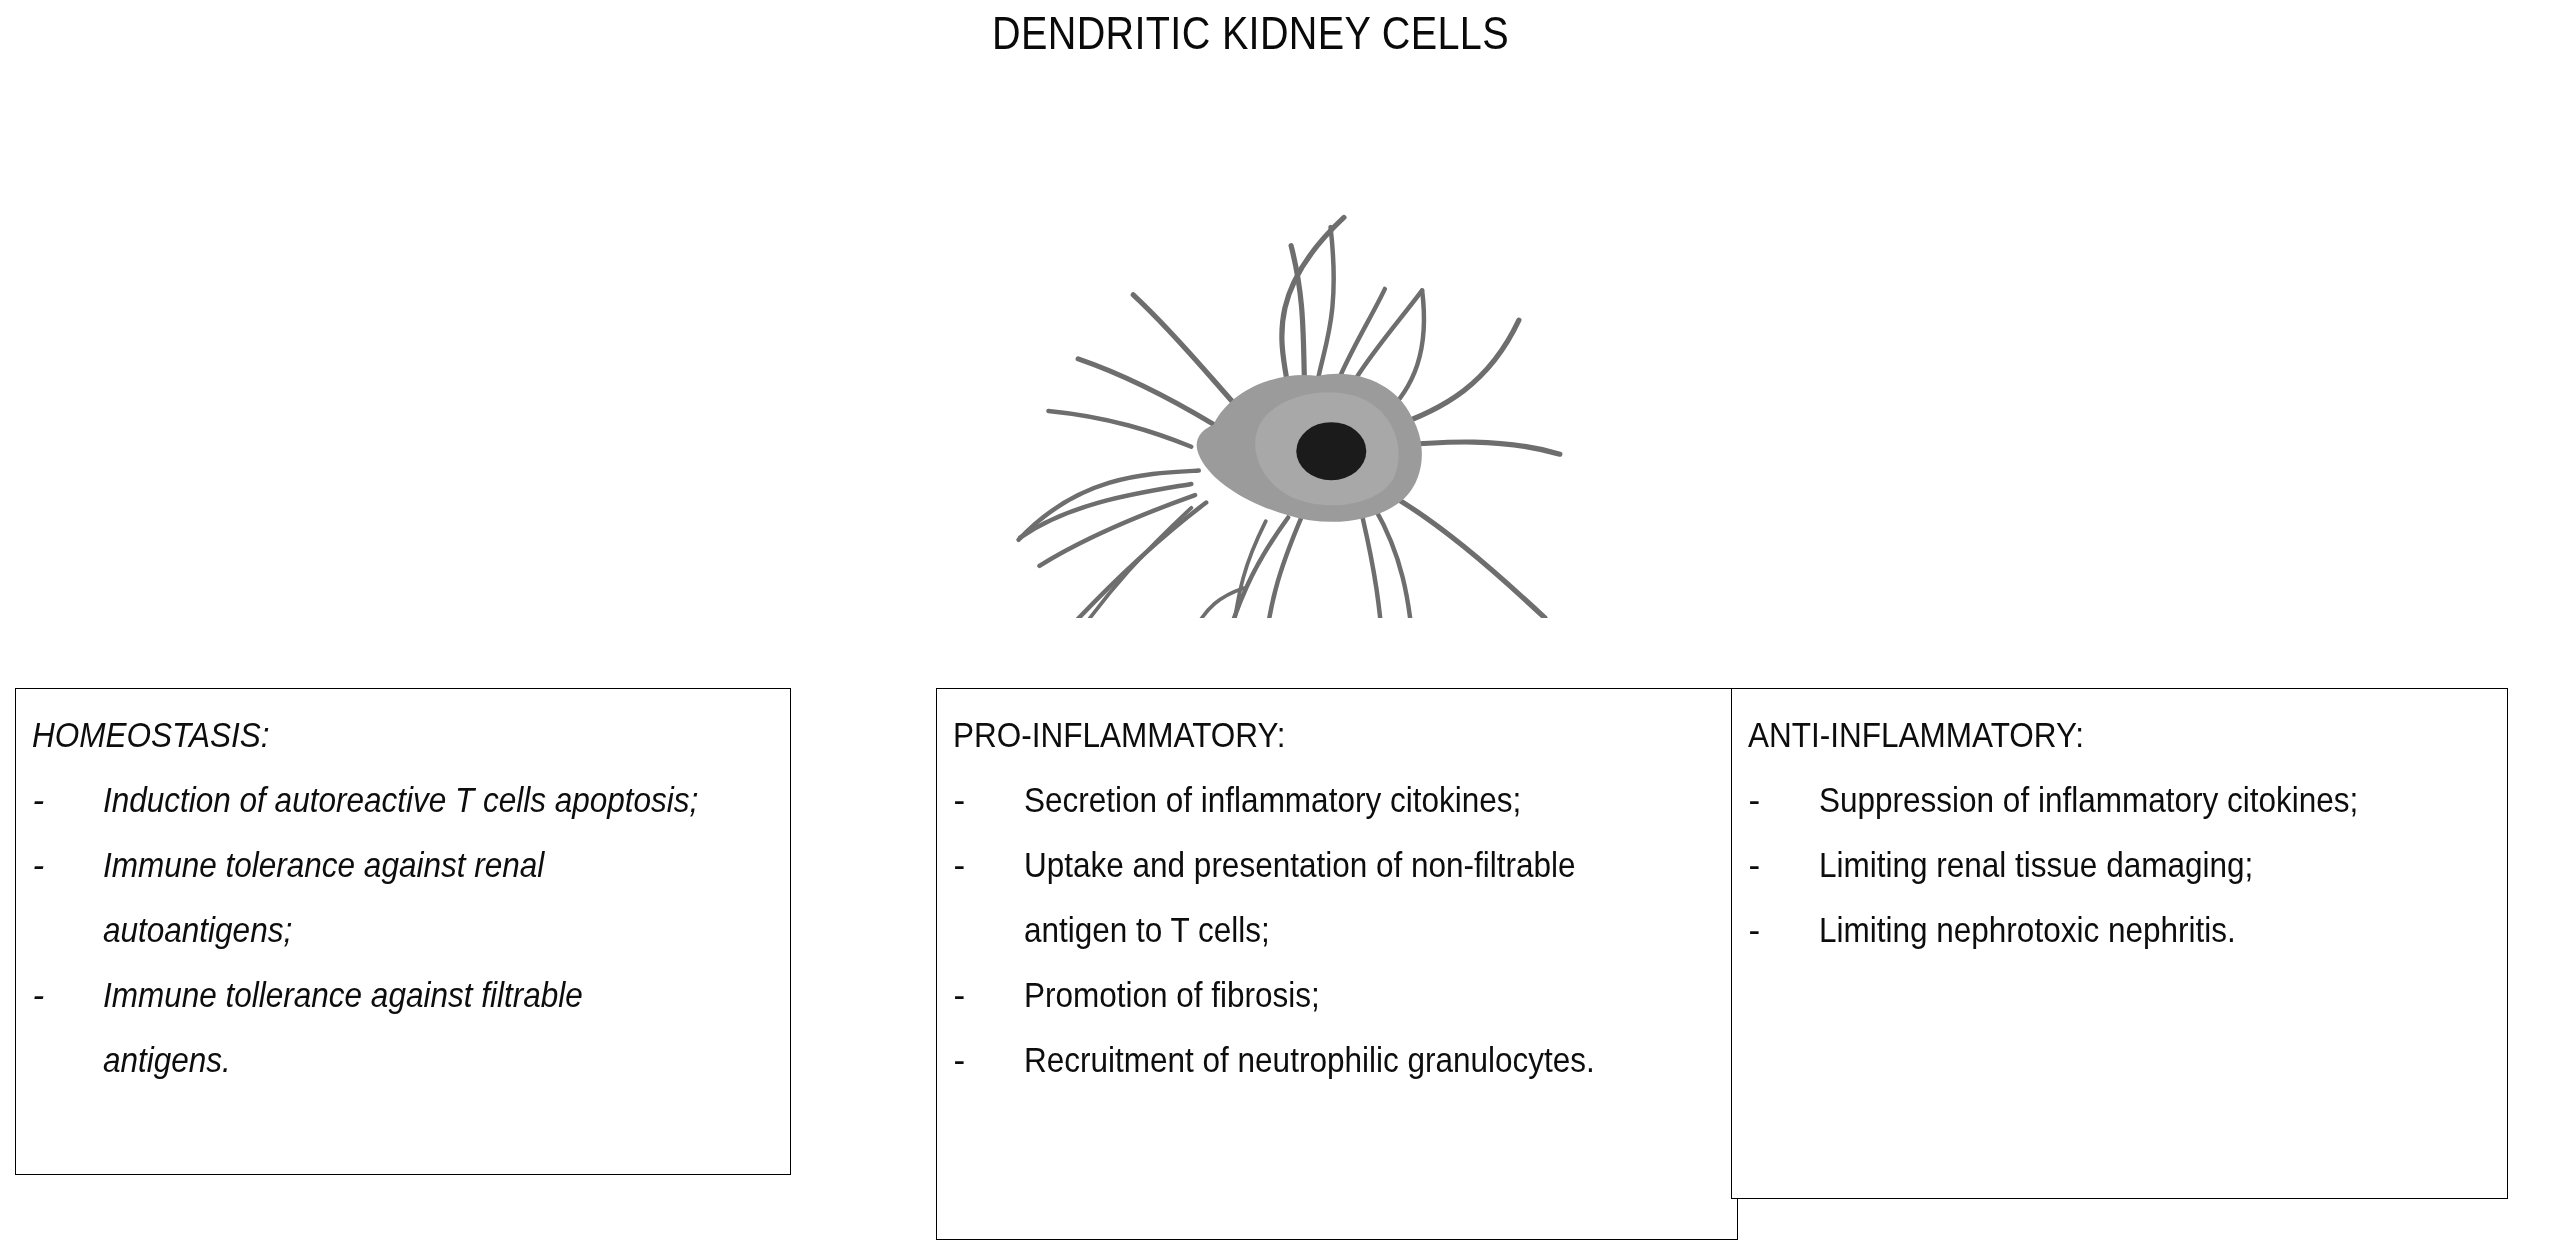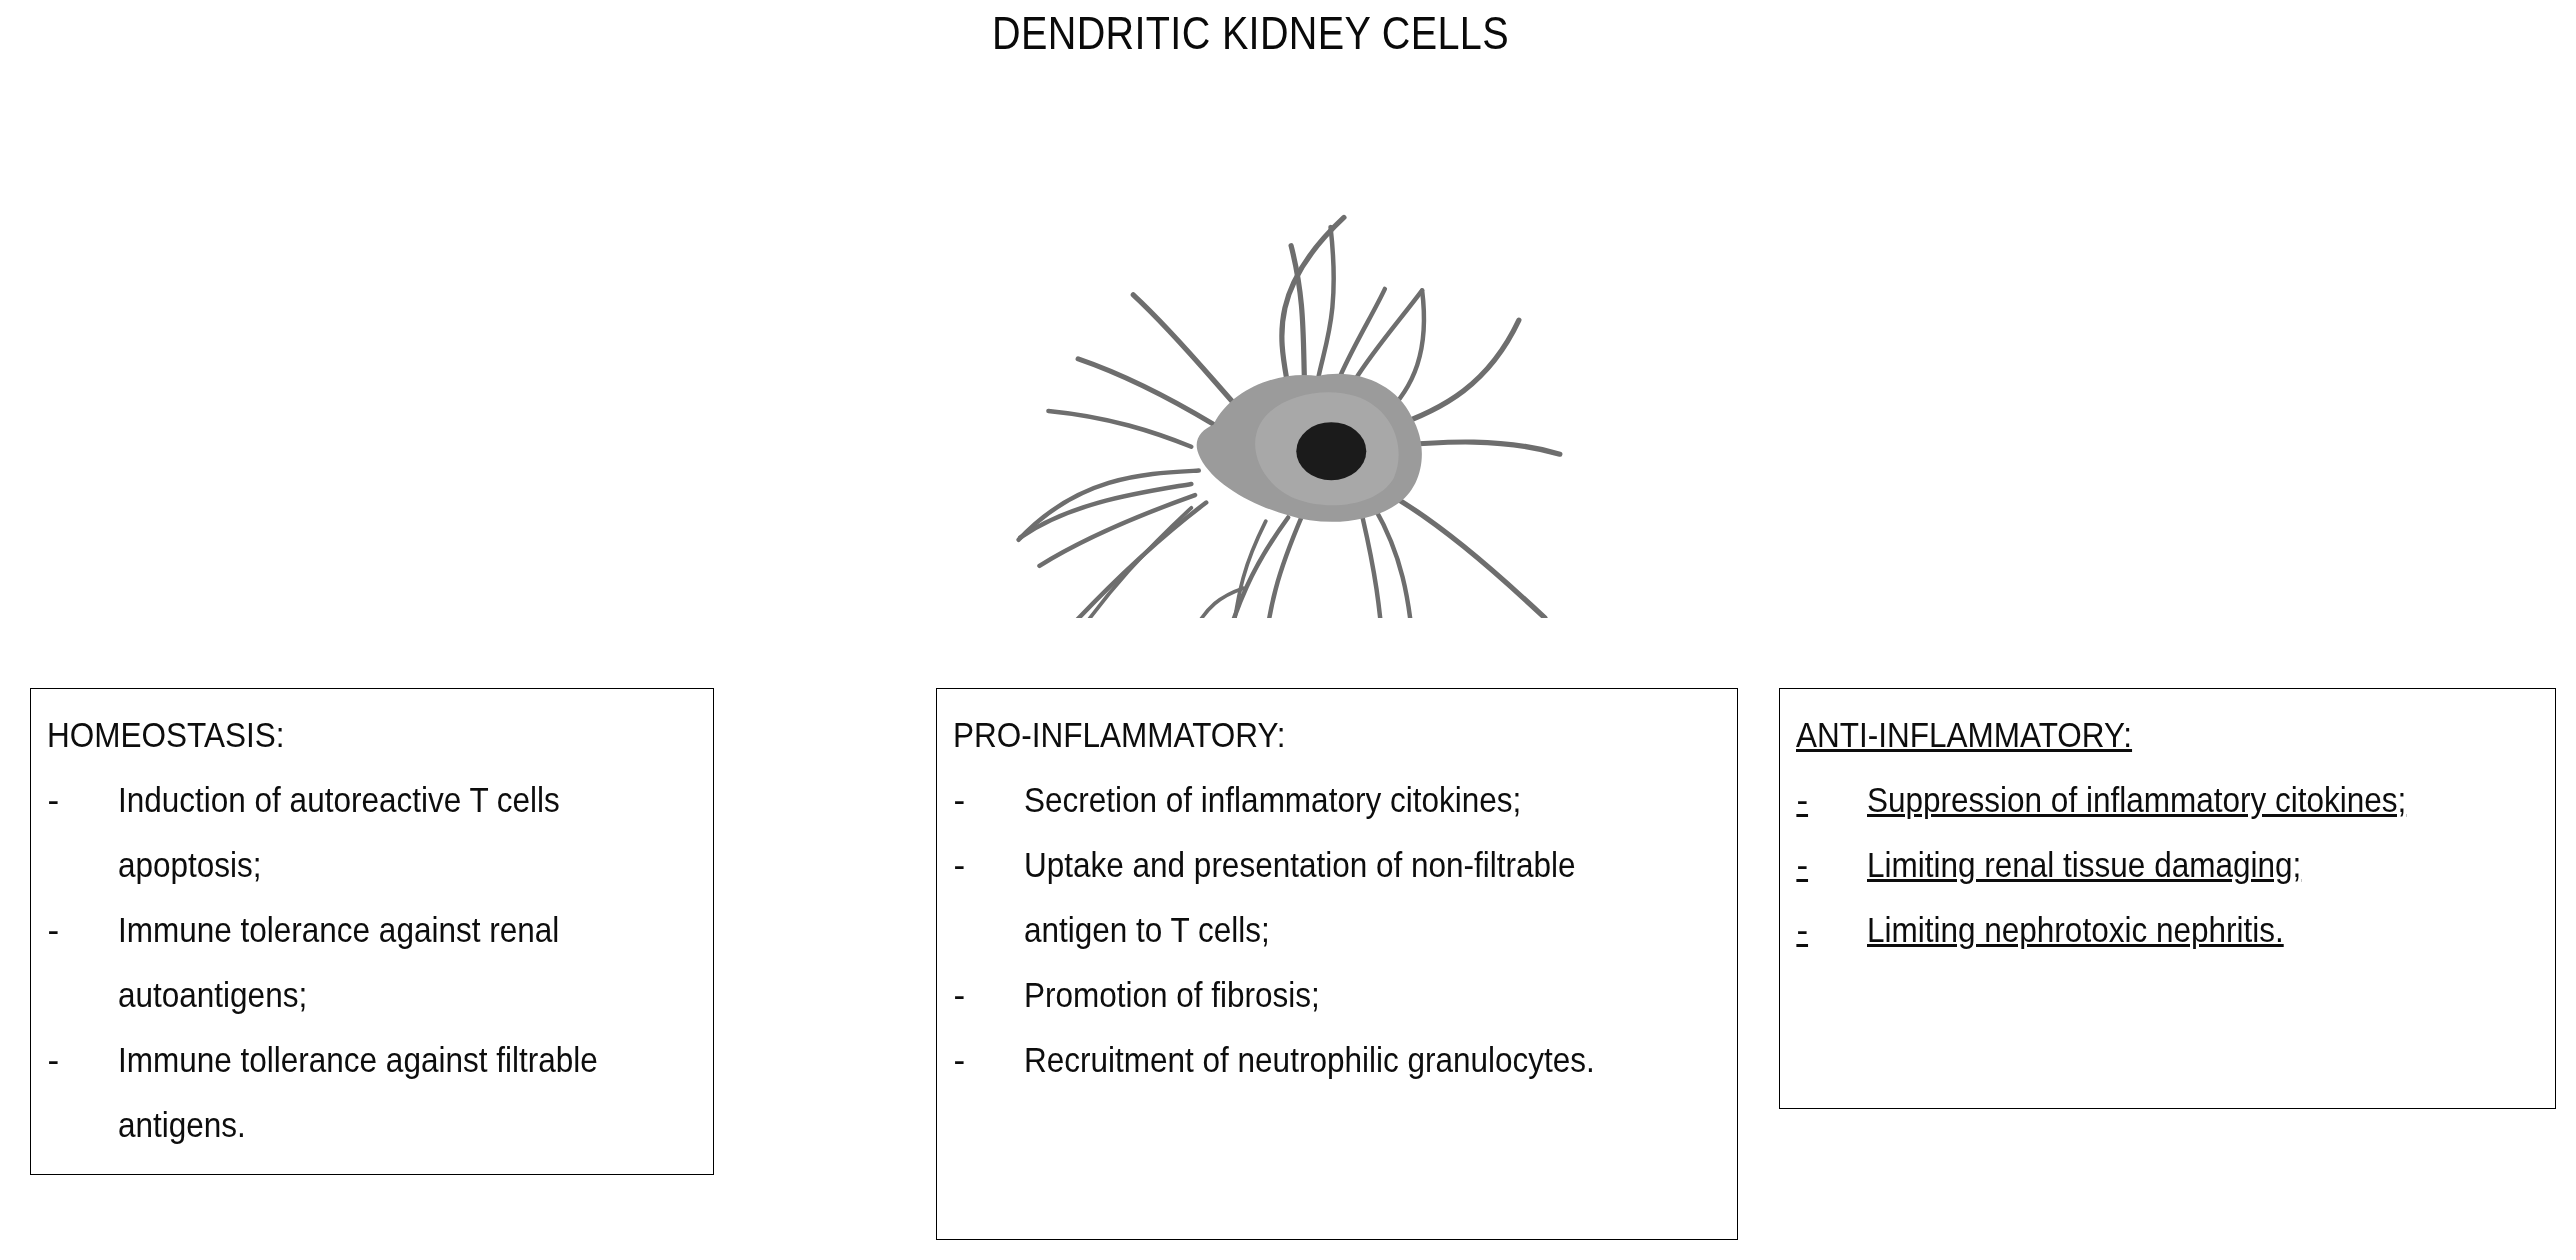--- a/index.html
+++ b/index.html
@@ -49,37 +49,37 @@
 
   
   .info-box {
     position: absolute;
     box-sizing: border-box;
     border: 1.5px solid #000000;
     background: #ffffff;
     padding: 13.4px 10.4px 7.4px 16.4px;
   }
   #box-homeostasis {
-    left: 30px;
+    left: 15px;
     top: 688px;
-    width: 684px;
+    width: 776px;
     height: 487px;
+    font-style: italic;
   }
   #box-pro-inflammatory {
     left: 936px;
     top: 688px;
     width: 802px;
     height: 552px;
   }
   #box-anti-inflammatory {
-    left: 1779px;
+    left: 1731px;
     top: 688px;
     width: 777px;
-    height: 421px;
-    text-decoration: underline;
+    height: 511px;
   }
 
   .box-heading {
     font-size: 35px;
     line-height: 65px;
     font-weight: 400;
     color: #0d0d0d;
     transform: scaleX(0.9);
     transform-origin: 0 50%;
     white-space: nowrap;

